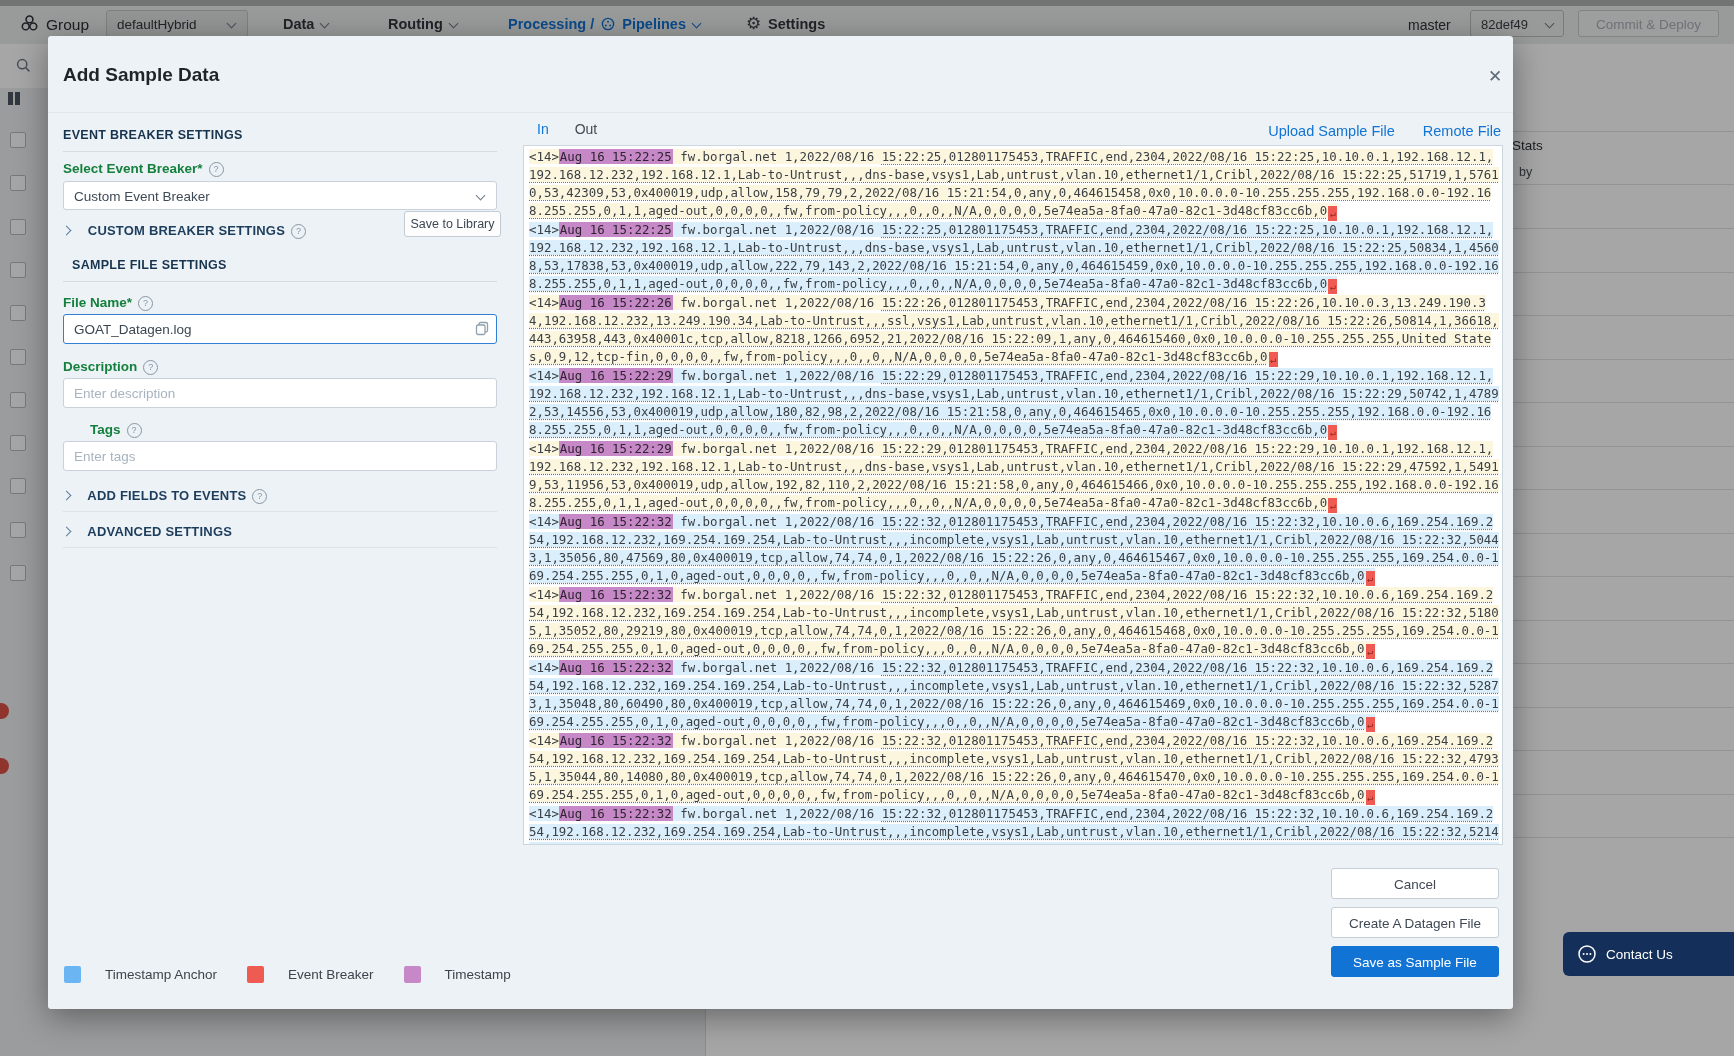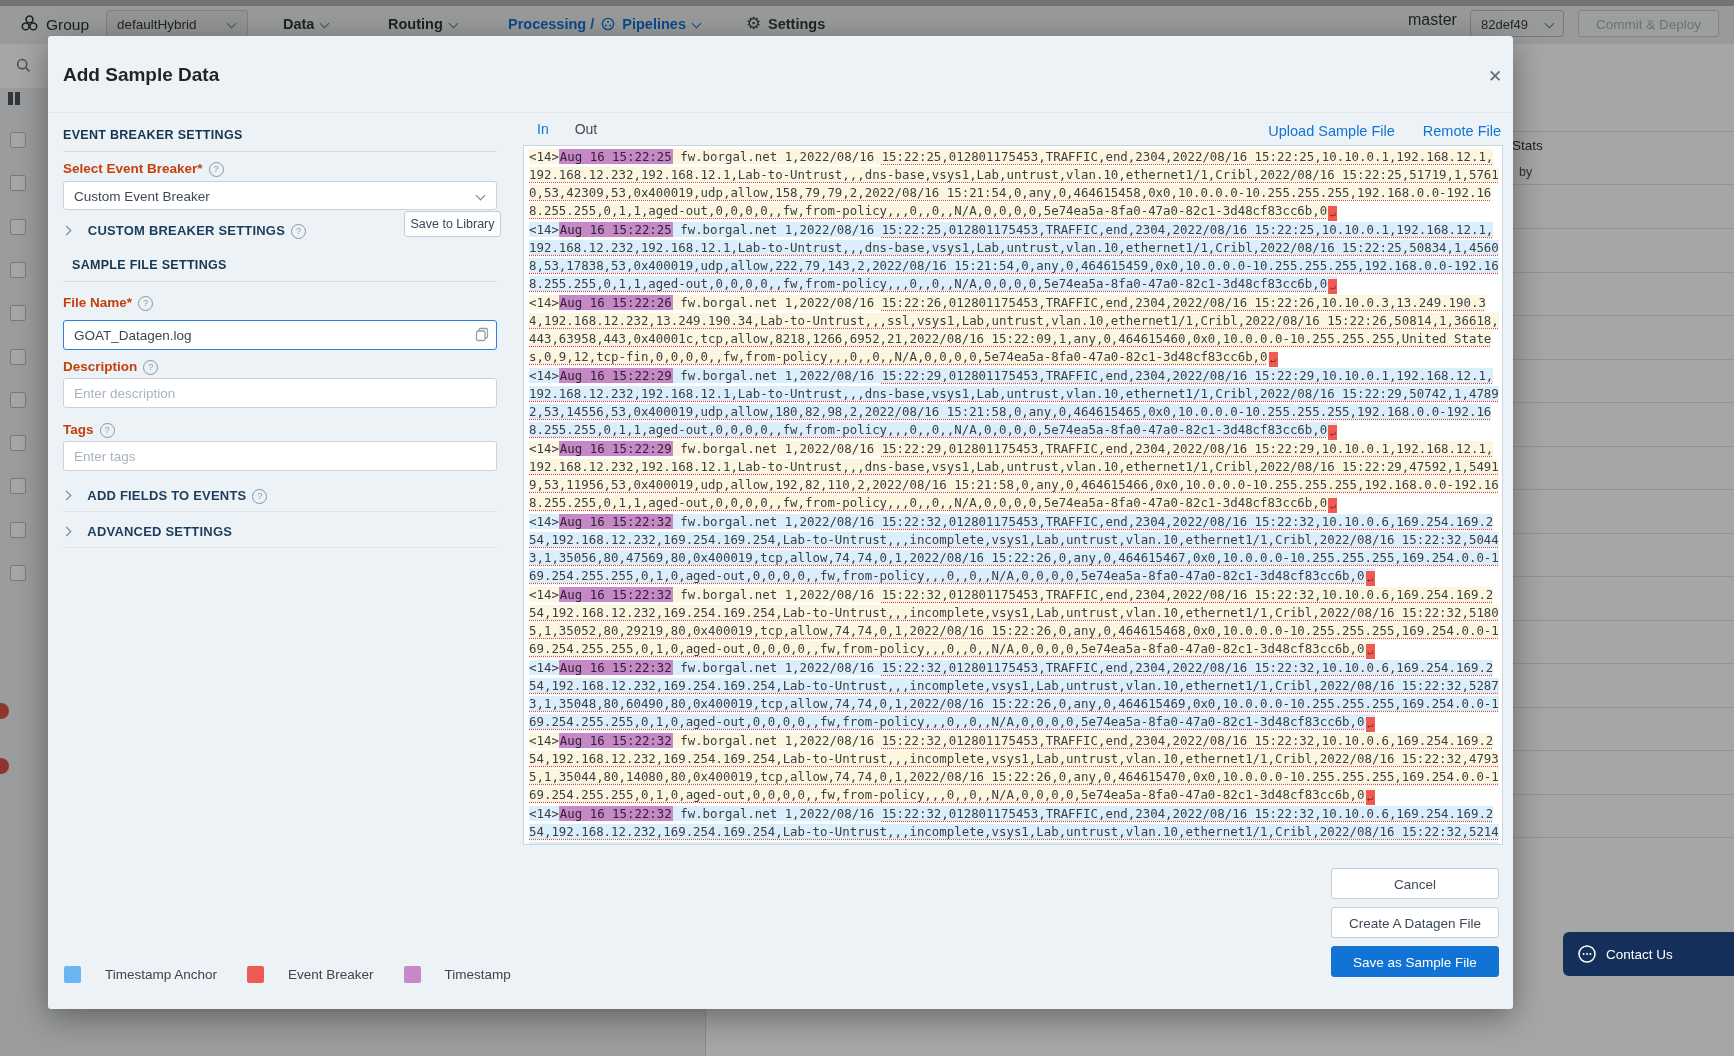--- a/index.html
+++ b/index.html
@@ -11,21 +11,21 @@
   .topnav{position:absolute;left:0;top:6px;width:1734px;height:38px;background:#eceeee;z-index:1;}
   .nav-logo{position:absolute;left:20px;top:8px;}
   .nav-group-label{position:absolute;left:46px;top:10px;font-size:15.5px;color:#2b3036;text-align:right;}
   .nav-group-select{position:absolute;left:106px;top:4px;width:142px;height:27px;background:#e2e3e4;
       border:1px solid #c2c5c7;border-radius:3px;font-size:13.5px;color:#33383d;line-height:27px;padding-left:10px;box-sizing:border-box;}
   .nav-item{position:absolute;top:10px;font-size:14.5px;color:#33383d;font-weight:700;}
   .nav-item.plain{font-weight:700;}
   .nav-item.active{color:#1173d4;}
   .nav-underline{position:absolute;left:485px;top:35px;width:248px;height:3px;background:#1173d4;}
   .gear{position:absolute;left:746px;top:7px;font-size:17px;color:#3d444b;}
-  .nav-right-label{position:absolute;left:1408px;top:5px;font-size:16px;color:#2f343a;}
+  .nav-right-label{position:absolute;left:1408px;top:11px;font-size:14px;color:#2f343a;}
   .nav-ver-select{position:absolute;left:1470px;top:4px;width:94px;height:27px;border:1px solid #b9bcbf;border-radius:3px;
       font-size:13px;color:#383d42;line-height:27px;padding-left:10px;box-sizing:border-box;}
   .nav-commit-btn{position:absolute;left:1578px;top:4px;width:141px;height:27px;border:1px solid #c6c9cc;border-radius:3px;
       font-size:13.5px;color:#a9b0b7;line-height:27px;text-align:center;box-sizing:border-box;background:#f2f3f3;}
   .chev{display:inline-block;width:6px;height:6px;border-right:1.6px solid #6e7b86;border-bottom:1.6px solid #6e7b86;
       transform:rotate(45deg);vertical-align:middle;margin-left:7px;margin-top:-3px;}
   .chev.blue{border-color:#1173d4;}
   .subbar{position:absolute;left:0;top:44px;width:1734px;height:44px;background:#ffffff;border-bottom:1px solid #e2e4e5;z-index:1;}
   .pane-left{position:absolute;left:0;top:88px;width:705px;height:968px;background:#eef0f1;z-index:1;}
   .pane-right{position:absolute;left:705px;top:88px;width:1029px;height:968px;background:#ffffff;z-index:1;border-left:1px solid #d8dadb;}
@@ -42,21 +42,21 @@
   
   .modal{position:absolute;left:48px;top:36px;width:1465px;height:973px;background:#edf2f7;border-radius:3px;
          box-shadow:0 8px 32px rgba(0,0,0,0.38);z-index:10;}
   .modal-title{position:absolute;left:15px;top:28px;font-size:19px;font-weight:700;color:#1f2429;}
   .modal-close{position:absolute;left:1440px;top:30px;font-size:17px;color:#5f6a74;cursor:pointer;}
   .modal-hdr-line{position:absolute;left:0;top:76px;width:1465px;height:1px;background:#e2e7ec;}
 
   
   .lf{position:absolute;left:15px;width:434px;box-sizing:border-box;}
   .sec-hdr{font-size:12.5px;font-weight:700;color:#17344f;letter-spacing:.3px;padding-bottom:9px;border-bottom:1px solid #d4dce3;}
-  .fld-label{font-size:13.5px;font-weight:700;color:#c2410c;}
+  .fld-label{font-size:13.5px;font-weight:700;color:#15803d;}
   .help{display:inline-block;width:13px;height:13px;border:1px solid #8897a4;border-radius:50%;color:#8897a4;
         font-size:9px;line-height:13px;text-align:center;font-weight:400;vertical-align:1px;margin-left:6px;}
   .sel{height:29px;background:#fff;border:1px solid #c9d2da;border-radius:3px;font-size:13.5px;color:#3f4a55;
        line-height:29px;padding-left:10px;box-sizing:border-box;position:relative;}
   .sel .chev{position:absolute;right:12px;top:13px;}
   .collapse-row{font-size:13px;font-weight:700;color:#1c3d5c;letter-spacing:.2px;}
   .caret-r{display:inline-block;width:6px;height:6px;border-right:1.6px solid #5b7d9c;border-bottom:1.6px solid #5b7d9c;
        transform:rotate(-45deg);margin-right:14px;vertical-align:1px;}
   .inp{width:434px;height:30px;background:#fff;border:1px solid #c9d2da;border-radius:3px;font-size:13.5px;color:#3b4750;
        padding:0 28px 0 10px;box-sizing:border-box;font-family:"Liberation Sans",sans-serif;outline:none;}
@@ -212,34 +212,34 @@
     <div class="lf collapse-row" style="top:187px;position:absolute;">
       <span class="caret-r"></span>
       <span>CUSTOM BREAKER SETTINGS</span><span class="help">?</span>
     </div>
 
     <div class="lf sec-hdr" style="top:222px;position:absolute;padding-left:9px;">SAMPLE FILE SETTINGS</div>
 
     <div class="lf" style="top:257px;position:absolute;">
       <span class="fld-label">File Name*</span><span class="help">?</span>
     </div>
-    <div style="position:absolute;left:15px;top:278px;width:434px;margin-top:6px;">
+    <div style="position:absolute;left:15px;top:278px;width:434px;">
       <input class="inp focused" value="GOAT_Datagen.log" style="">
       <svg class="copy-ic" width="14" height="15" viewBox="0 0 14 15">
         <rect x="4" y="1.5" width="8.5" height="9.5" rx="1.5" fill="none" stroke="#90a0ac" stroke-width="1.3"></rect>
         <rect x="1.5" y="4" width="8.5" height="9.5" rx="1.5" fill="#fff" stroke="#90a0ac" stroke-width="1.3"></rect>
       </svg>
     </div>
 
     <div class="lf" style="top:321px;position:absolute;">
       <span class="fld-label">Description</span><span class="help">?</span>
     </div>
     <input class="inp" style="position: absolute; left: 15px; top: 342px;" placeholder="Enter description">
 
-    <div class="lf" style="top:384px;position:absolute;">
+    <div class="lf" style="top:384px;position:absolute;margin-left:27px;">
       <span class="fld-label">Tags</span><span class="help">?</span>
     </div>
     <input class="inp" style="position: absolute; left: 15px; top: 405px;" placeholder="Enter tags">
 
     <div class="lf collapse-row" style="top:452px;position:absolute;">
       <span class="caret-r"></span>
       <span>ADD FIELDS TO EVENTS</span><span class="help">?</span>
     </div>
     <div class="divline" style="top:475px;"></div>
     <div class="lf collapse-row" style="top:488px;position:absolute;">

